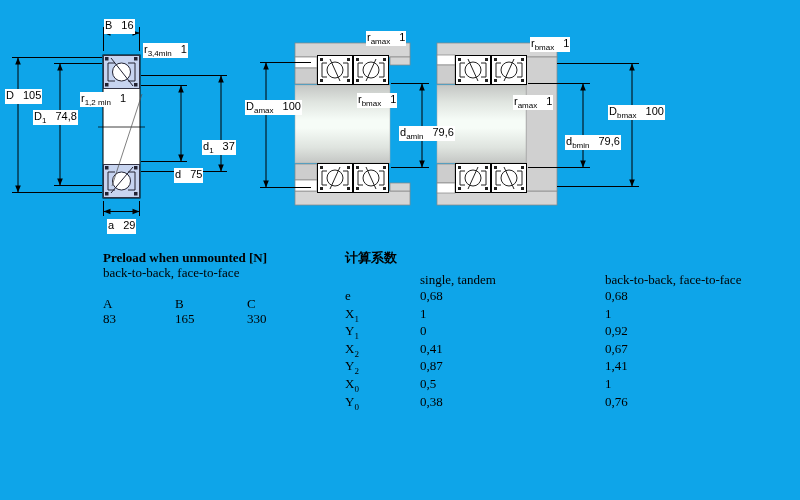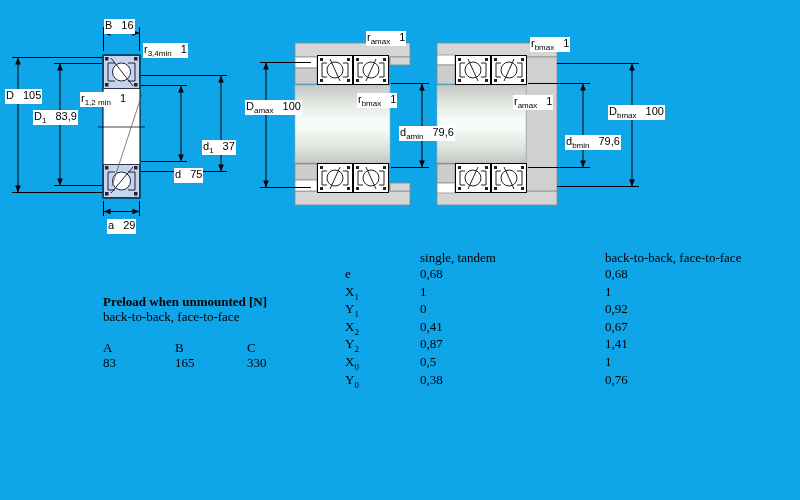--- a/index.html
+++ b/index.html
@@ -6,21 +6,21 @@
   .stage{position:relative;width:800px;height:500px;background:#0ea5e9;overflow:hidden;
          font-family:"Liberation Sans",sans-serif;color:#000;}
   .art{position:absolute;left:0;top:0;}
   .lbl{position:absolute;font:11px "Liberation Sans",sans-serif;background:#fff;
        white-space:nowrap;line-height:13px;padding:0 1px;}
   .lbl sub{font-size:8px;line-height:8px;}
   .lbl .val{margin-left:9px;}
   
   .preload{position:absolute;left:103px;top:250px;width:300px;
            font-family:"Liberation Serif",serif;font-size:13px;line-height:15px;}
-  .p-title{font-weight:bold;margin-top:44px;}
+  .p-title{font-weight:bold;}
   .p-grid{display:grid;grid-template-columns:72px 72px 72px;margin-top:16px;line-height:15px;}
   .factors{position:absolute;left:345px;top:250px;width:430px;
            font-family:"Liberation Serif",serif;font-size:13px;}
   .f-title{font-weight:bold;margin-bottom:7px;line-height:15px;}
   .f-grid{display:grid;grid-template-columns:75px 185px auto;line-height:16px;}
   .f-grid sub{font-size:9px;line-height:9px;}
 </style>
 </head>
 <body>
 
@@ -168,21 +168,21 @@
   <div class="lbl" style="left:104px;top:19px;">
     <span>B</span><sub></sub><span class="val">16</span>
   </div>
   <div class="lbl" style="left:143px;top:43px;">
     <span>r</span><sub>3,4min</sub><span class="val">1</span>
   </div>
   <div class="lbl" style="left:5px;top:89px;">
     <span>D</span><sub></sub><span class="val">105</span>
   </div>
   <div class="lbl" style="left:33px;top:110px;">
-    <span>D</span><sub>1</sub><span class="val">83,9</span>
+    <span>D</span><sub>1</sub><span class="val">74,8</span>
   </div>
   <div class="lbl" style="left:80px;top:92px;">
     <span>r</span><sub>1,2 min</sub><span class="val">1</span>
   </div>
   <div class="lbl" style="left:174px;top:124px;margin-top:44px;">
     <span>d</span><sub></sub><span class="val">75</span>
   </div>
   <div class="lbl" style="left:202px;top:140px;">
     <span>d</span><sub>1</sub><span class="val">37</span>
   </div>
@@ -223,20 +223,21 @@
       <span>A</span>
       <span>B</span>
       <span>C</span>
       <span>83</span>
       <span>165</span>
       <span>330</span>
     </div>
   </div>
 
   <div class="factors">
+    <div class="f-title">计算系数</div>
     <div class="f-grid">
       <span></span>
       <span>single, tandem</span>
       <span>back-to-back, face-to-face</span>
 
       <span><span>e</span><sub></sub></span>
       <span>0,68</span>
       <span>0,68</span>
 
       <span><span>X</span><sub>1</sub></span>

